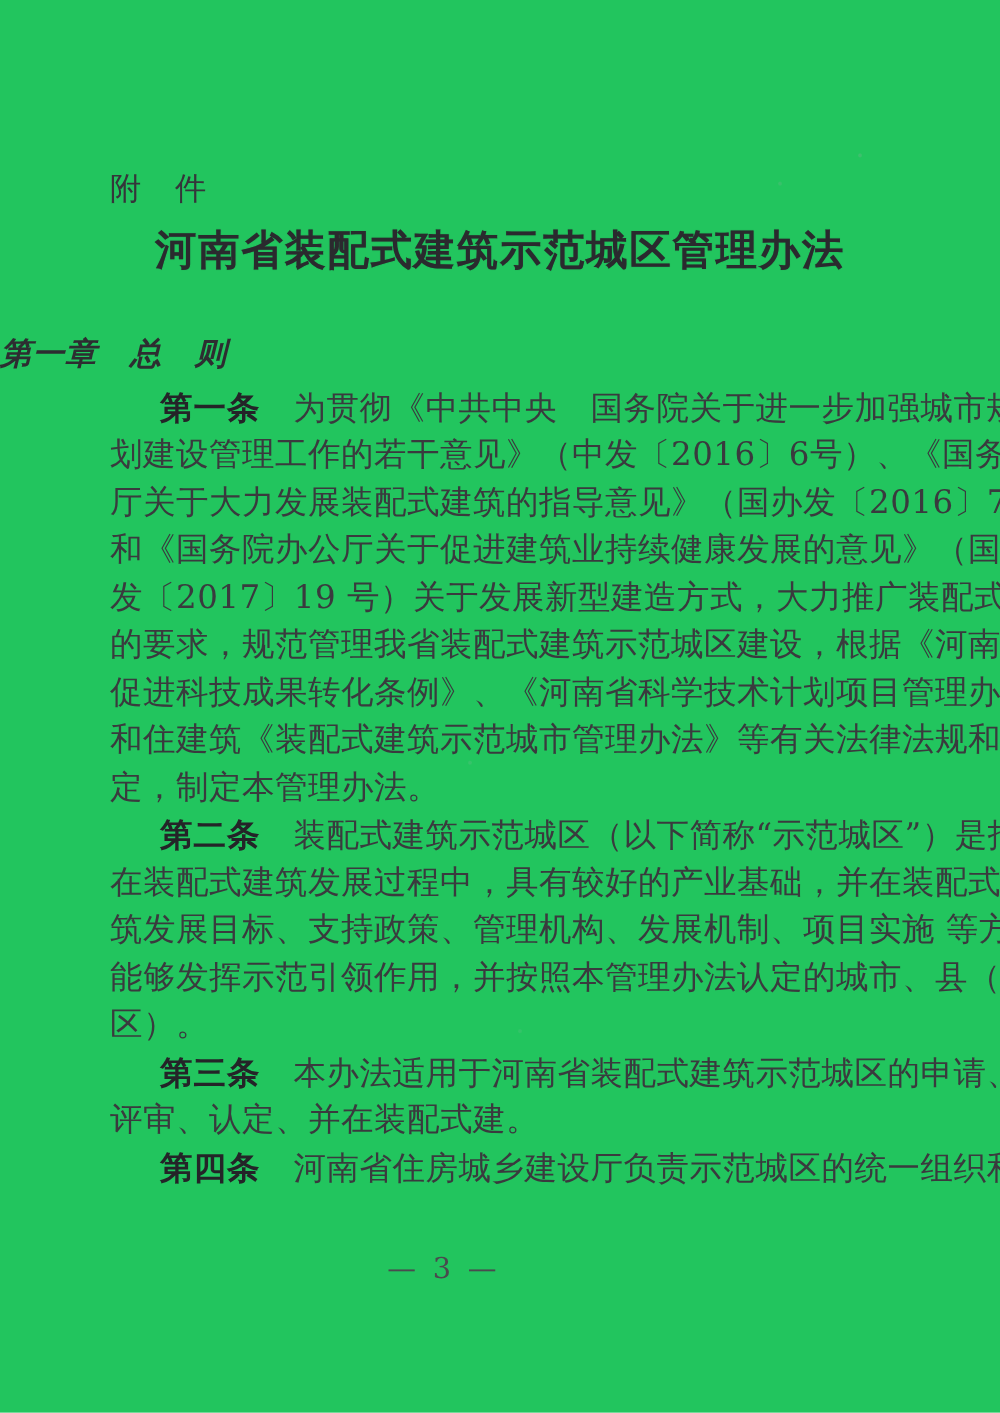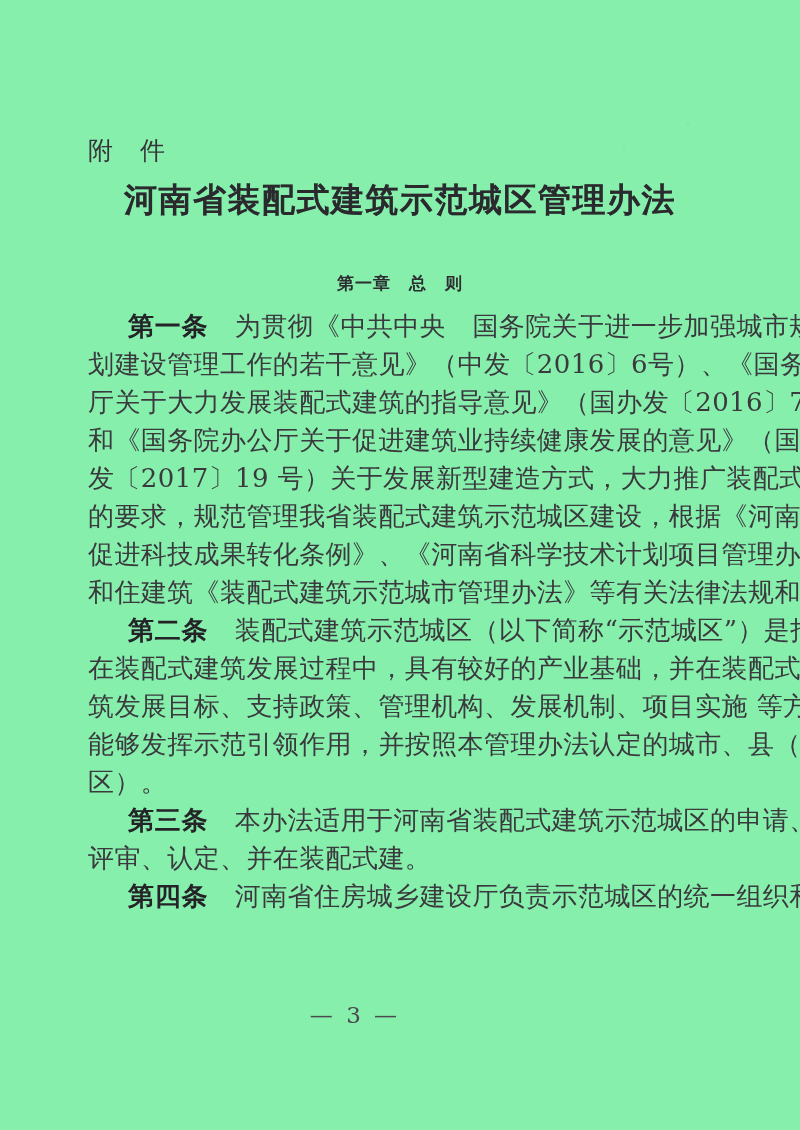--- a/index.html
+++ b/index.html
@@ -13,21 +13,21 @@
     font-family: "DejaVu Serif", "Liberation Serif", serif;
     color: #2b2b2b;
     position: relative;
     overflow: hidden;
   }
 
   
   .page {
     position: absolute;
     inset: 0;
-    background: #86efac;
+    background: #22c55e;
   }
 
   .scan-noise {
     position: absolute;
     inset: 0;
     pointer-events: none;
     background:
       radial-gradient(circle at 86% 11%, rgba(170,170,170,0.20) 0 1px, rgba(255,255,255,0) 2px),
       radial-gradient(circle at 78% 13%, rgba(170,170,170,0.16) 0 1px, rgba(255,255,255,0) 2px),
       radial-gradient(circle at 96% 33%, rgba(170,170,170,0.22) 0 1px, rgba(255,255,255,0) 2px),
@@ -64,28 +64,28 @@
     font-family: "DejaVu Serif", "Liberation Serif", serif;
     text-shadow: 0 0 0.6px rgba(40,40,45,0.45);
   }
 
   
   .chapter-heading {
     position: absolute;
     left: 0;
     top: 266px;
     width: 800px;
-    text-align: center;
-    font-size: 17px;
+    font-size: 25px;
     line-height: 34px;
     font-weight: bold;
     letter-spacing: 1px;
     color: #2d2d31;
     white-space: pre;
     font-family: "DejaVu Sans", "Liberation Sans", sans-serif;
+    font-style: italic;
   }
 
   
   .body-block {
     position: absolute;
     left: 88px;
     top: 307px;
     width: 606px;
   }
 
@@ -150,20 +150,21 @@
 
     <div class="para">
       <span class="line indent"><span class="art-label">第一条</span><span>　为贯彻《中共中央　国务院关于进一步加强城市规</span></span>
       <span class="line">划建设管理工作的若干意见》（中发〔2016〕6号）、《国务院办公</span>
       <span class="line">厅关于大力发展装配式建筑的指导意见》（国办发〔2016〕71 号）</span>
       <span class="line">和《国务院办公厅关于促进建筑业持续健康发展的意见》（国办</span>
       <span class="line">发〔2017〕19 号）关于发展新型建造方式，大力推广装配式建筑</span>
       <span class="line">的要求，规范管理我省装配式建筑示范城区建设，根据《河南省</span>
       <span class="line">促进科技成果转化条例》、《河南省科学技术计划项目管理办法》</span>
       <span class="line">和住建筑《装配式建筑示范城市管理办法》等有关法律法规和规</span>
+      <span class="line">定，制定本管理办法。</span>
     </div>
 
     <div class="para">
       <span class="line indent"><span class="art-label">第二条</span><span>　装配式建筑示范城区（以下简称“示范城区”）是指</span></span>
       <span class="line">在装配式建筑发展过程中，具有较好的产业基础，并在装配式建</span>
       <span class="line">筑发展目标、支持政策、管理机构、发展机制、项目实施 等方面</span>
       <span class="line">能够发挥示范引领作用，并按照本管理办法认定的城市、县（市、</span>
       <span class="line">区）。</span>
     </div>
 

